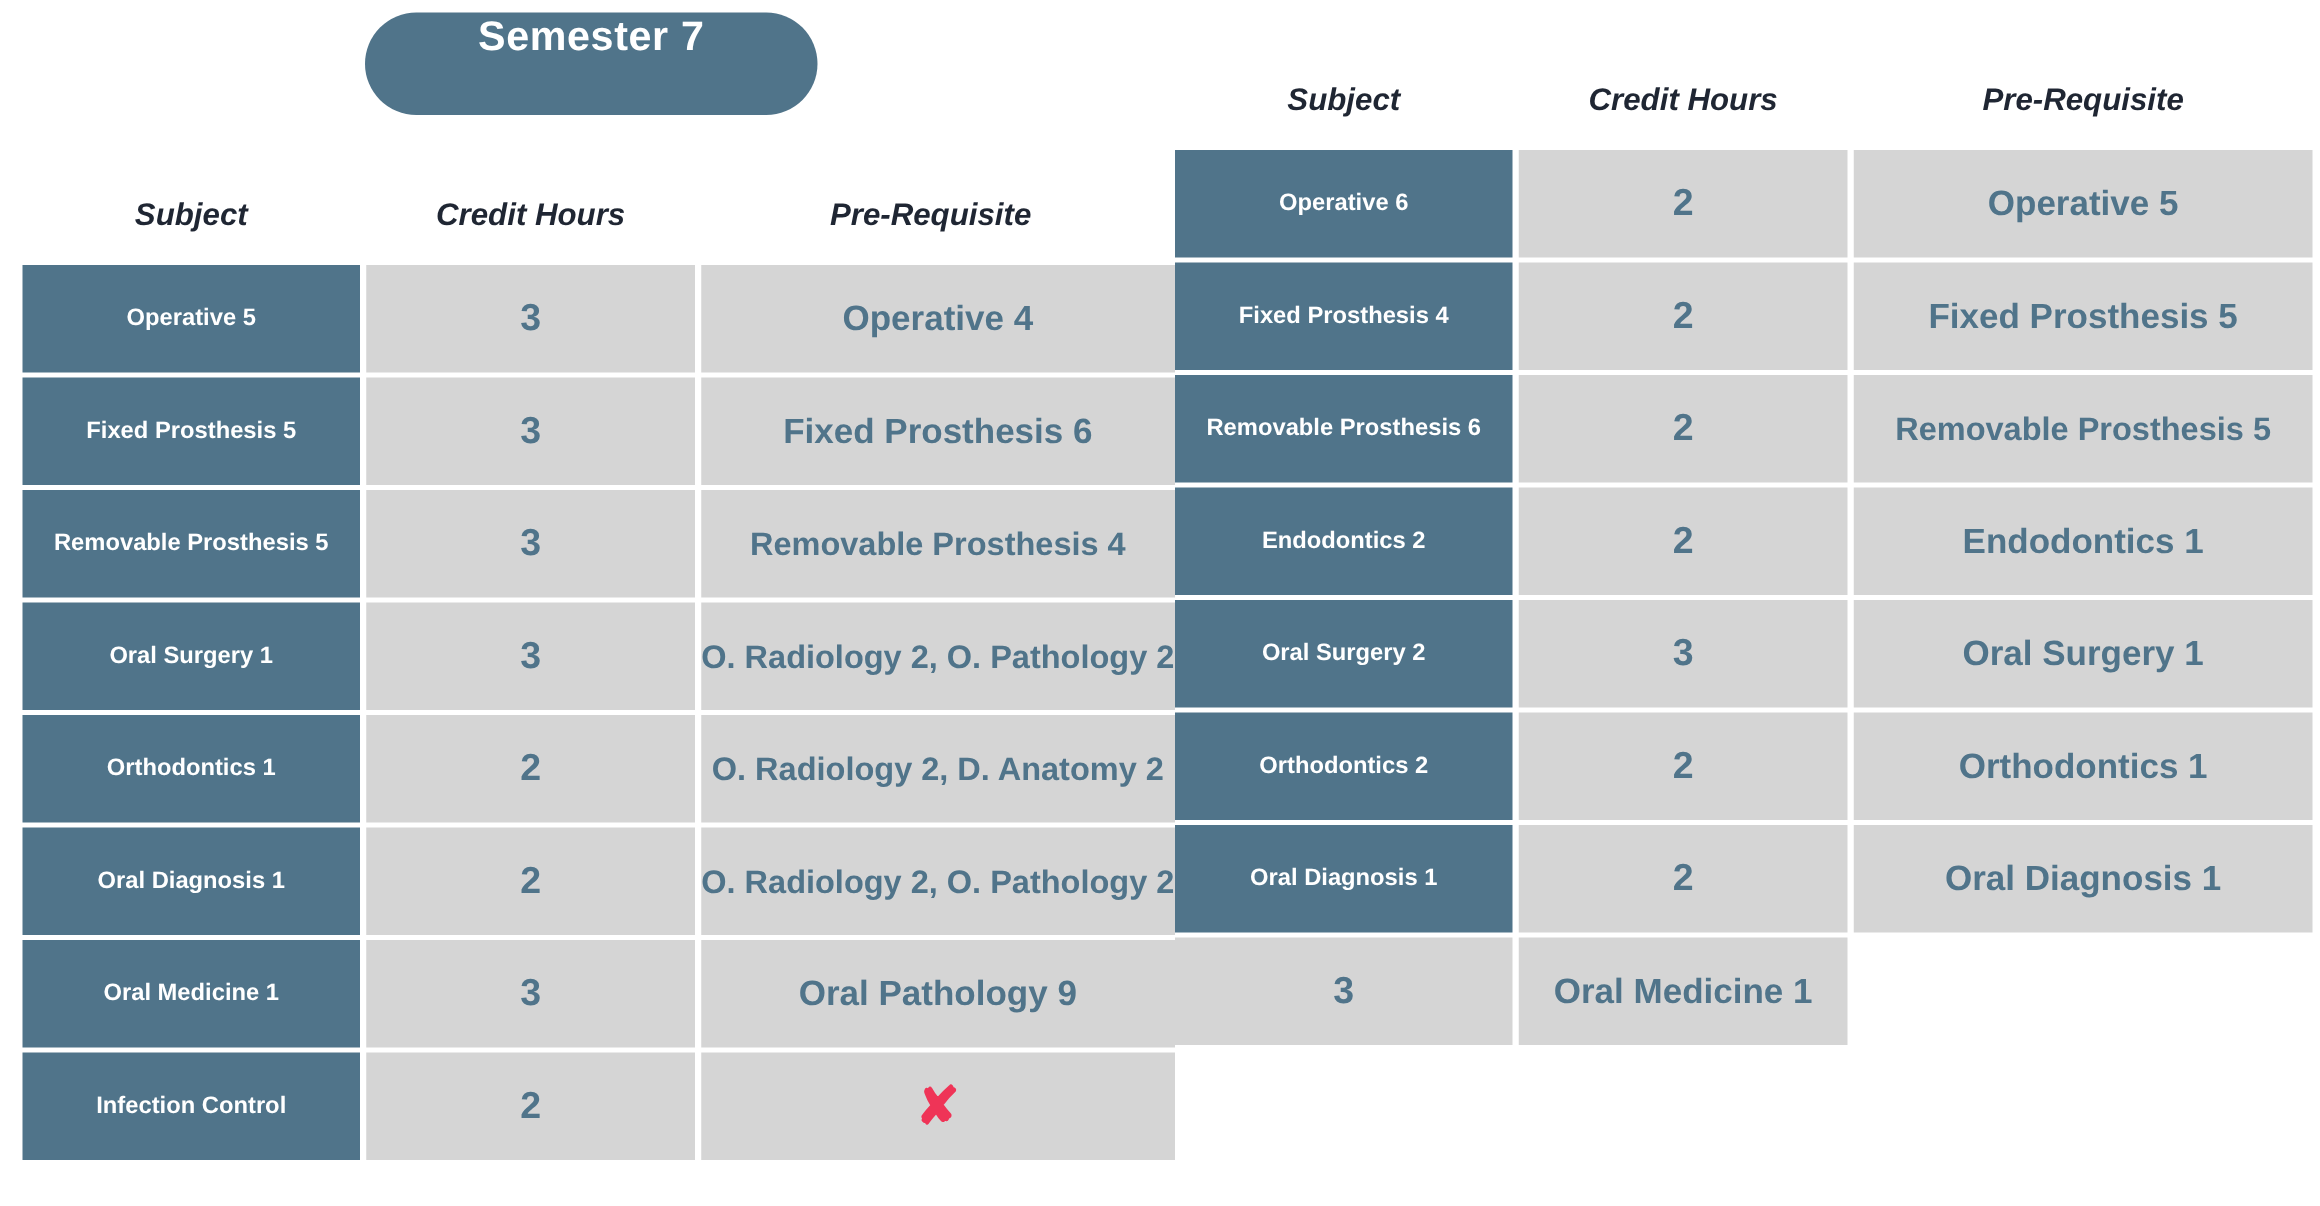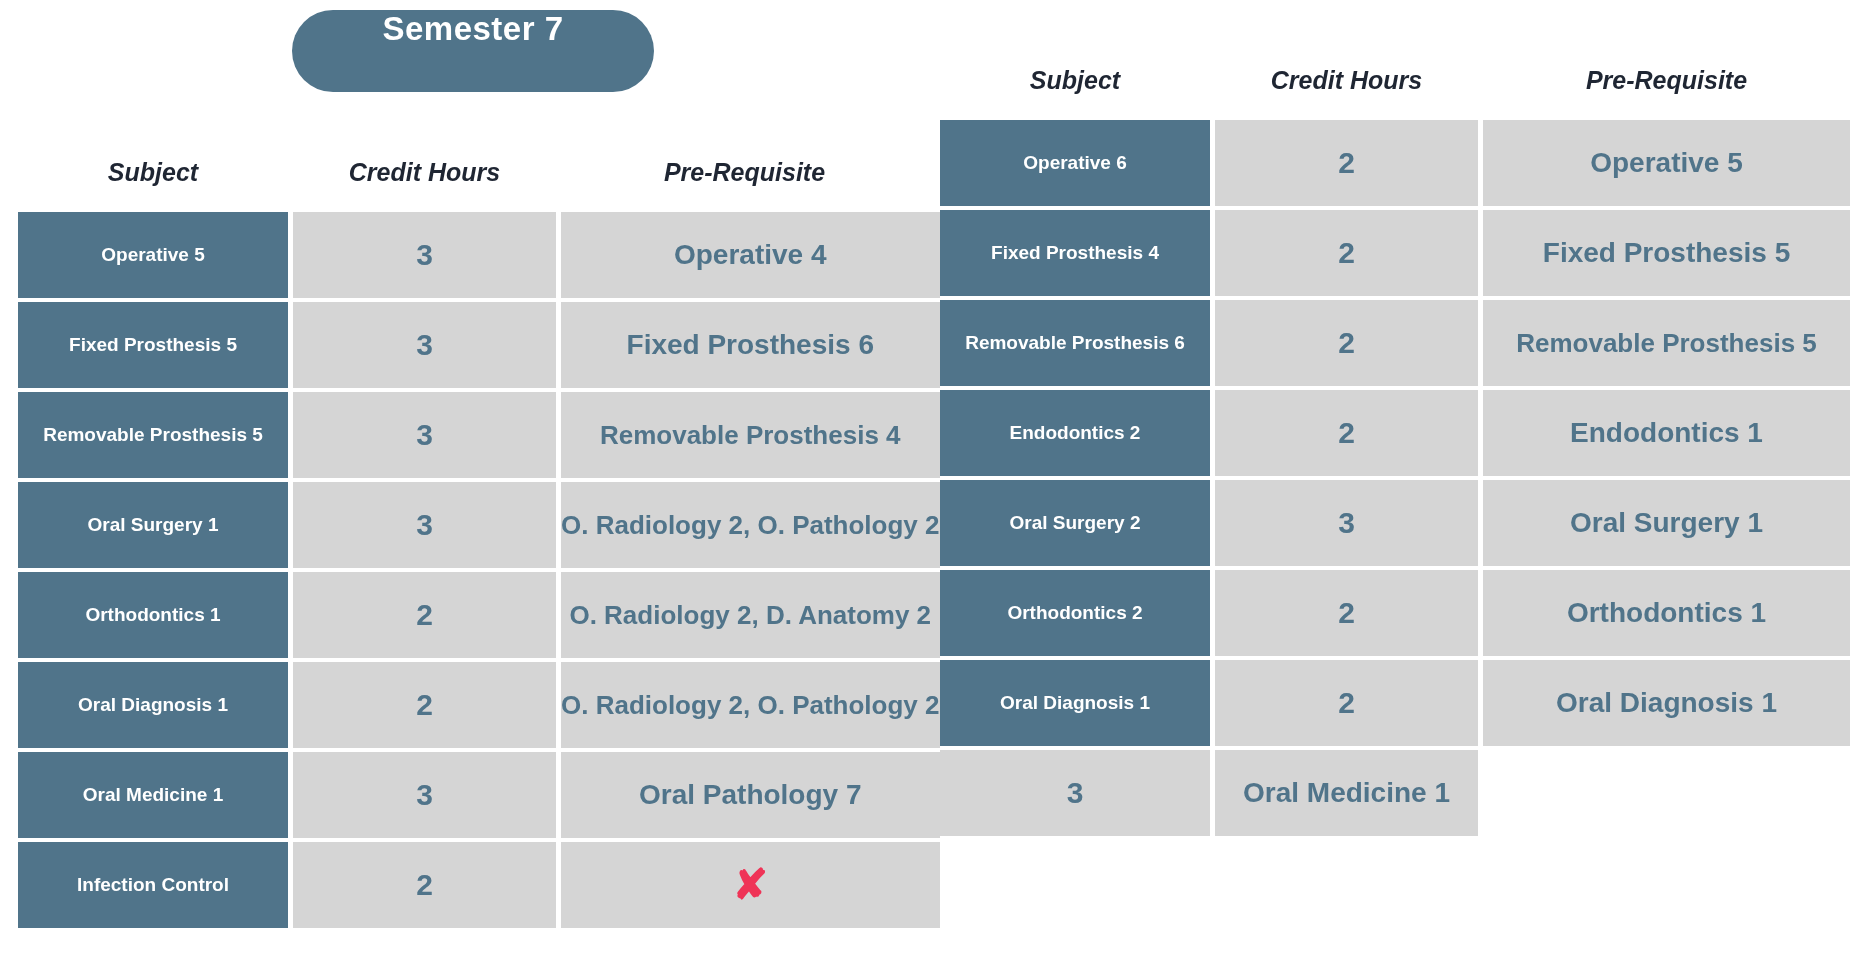--- a/index.html
+++ b/index.html
@@ -81,21 +81,21 @@
         <div class="cell credit">3</div>
         <div class="cell prereq long">O. Radiology 2, O. Pathology 2</div>
         <div class="cell subject">Orthodontics 1</div>
         <div class="cell credit">2</div>
         <div class="cell prereq long">O. Radiology 2, D. Anatomy 2</div>
         <div class="cell subject">Oral Diagnosis 1</div>
         <div class="cell credit">2</div>
         <div class="cell prereq long">O. Radiology 2, O. Pathology 2</div>
         <div class="cell subject">Oral Medicine 1</div>
         <div class="cell credit">3</div>
-        <div class="cell prereq">Oral Pathology 7</div>
+        <div class="cell prereq">Oral Pathology 9</div>
         <div class="cell subject">Infection Control</div>
         <div class="cell credit">2</div>
         <div class="cell prereq">
           <span class="cross">✘</span>
         </div>
       </div>
   </section>
 
   <section class="semester">
     <div class="head-grid">

